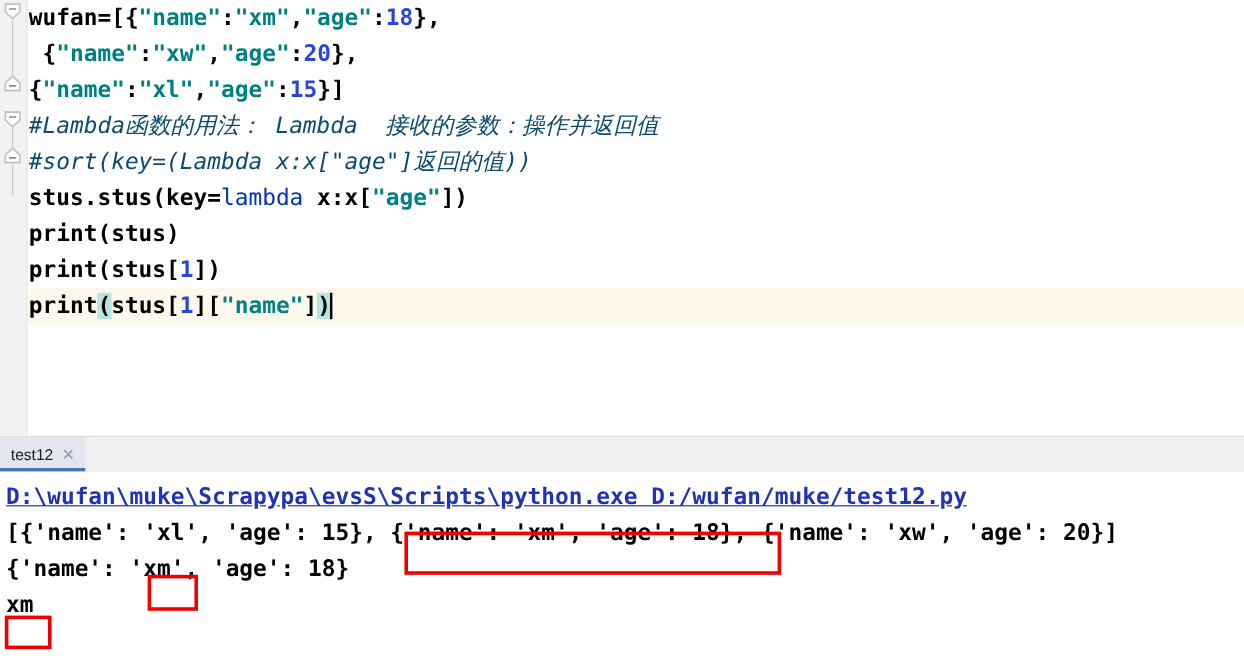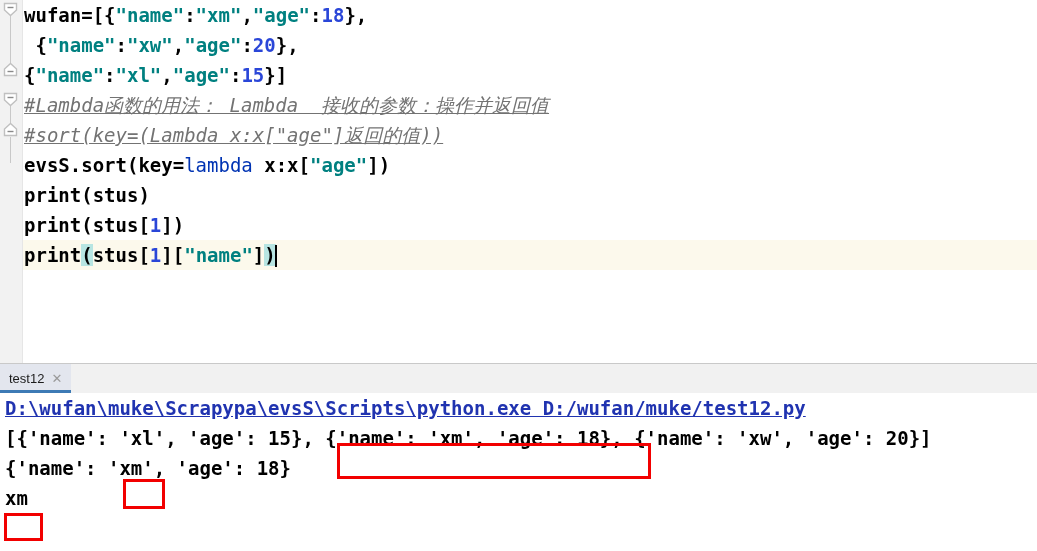--- a/index.html
+++ b/index.html
@@ -54,24 +54,23 @@
     left: -23px; top: 0;
     width: 1014px; height: 30px;
     background: #fcf9ec;
     z-index: -1;
   }
   .str  { color: #008080; font-weight: bold; }
   .num  { color: #2a46d8; font-weight: bold; margin-top: 10px; }
   .kw   { color: #0033b3; font-weight: normal; }
   .plain{ color: #000000; font-weight: bold; }
   .cmt  {
-    color: #737373;
+    color: #0c4a6e;
     font-style: italic;
     font-weight: normal;
-    text-decoration: underline;
   }
   .brkt {
     background: #b7e5e2;
     font-weight: bold;
     color: #000;
   }
   .caret {
     display: inline-block;
     width: 0;
     border-left: 2px solid #000;
@@ -138,21 +137,21 @@
     color: #9a9a9a;
     font-size: 13px;
     line-height: 1;
   }
   .console-out {
     position: absolute;
     left: 0; top: 29px;
     width: 1037px;
     height: 158px;
     background: #ffffff;
-    padding-top: 0;
+    padding-top: 6px;
     box-sizing: border-box;
   }
   .oline {
     height: 30px;
     line-height: 30px;
     font-size: 19px;
     white-space: pre;
     padding-left: 5px;
     color: #000000;
     font-weight: bold;
@@ -207,21 +206,21 @@
 
     <div class="foldline" style="top:137px;height:26px;"></div>
   </div>
 
   <div class="code-area">
       <div class="line"><span class="plain">wufan=[{</span><span class="str">"name"</span><span class="plain">:</span><span class="str">"xm"</span><span class="plain">,</span><span class="str">"age"</span><span class="plain">:</span><span class="num">18</span><span class="plain">},</span></div>
       <div class="line"><span class="plain"> {</span><span class="str">"name"</span><span class="plain">:</span><span class="str">"xw"</span><span class="plain">,</span><span class="str">"age"</span><span class="plain">:</span><span class="num">20</span><span class="plain">},</span></div>
       <div class="line"><span class="plain">{</span><span class="str">"name"</span><span class="plain">:</span><span class="str">"xl"</span><span class="plain">,</span><span class="str">"age"</span><span class="plain">:</span><span class="num">15</span><span class="plain">}]</span></div>
       <div class="line"><span class="cmt">#Lambda函数的用法： Lambda  接收的参数：操作并返回值</span></div>
       <div class="line"><span class="cmt">#sort(key=(Lambda x:x["age"]返回的值))</span></div>
-      <div class="line"><span class="plain">evsS.sort(key=</span><span class="kw">lambda</span><span class="plain"> x:x[</span><span class="str">"age"</span><span class="plain">])</span></div>
+      <div class="line"><span class="plain">stus.stus(key=</span><span class="kw">lambda</span><span class="plain"> x:x[</span><span class="str">"age"</span><span class="plain">])</span></div>
       <div class="line"><span class="plain">print(stus)</span></div>
       <div class="line"><span class="plain">print(stus[</span><span class="num">1</span><span class="plain">])</span></div>
       <div class="line current"><span class="plain">print</span><span class="brkt">(</span><span class="plain">stus[</span><span class="num">1</span><span class="plain">][</span><span class="str">"name"</span><span class="plain">]</span><span class="brkt">)</span><span class="caret"></span></div>
     </div>
 </div>
 
 <div class="splitter"></div>
 
 <div class="console-wrap">
 

